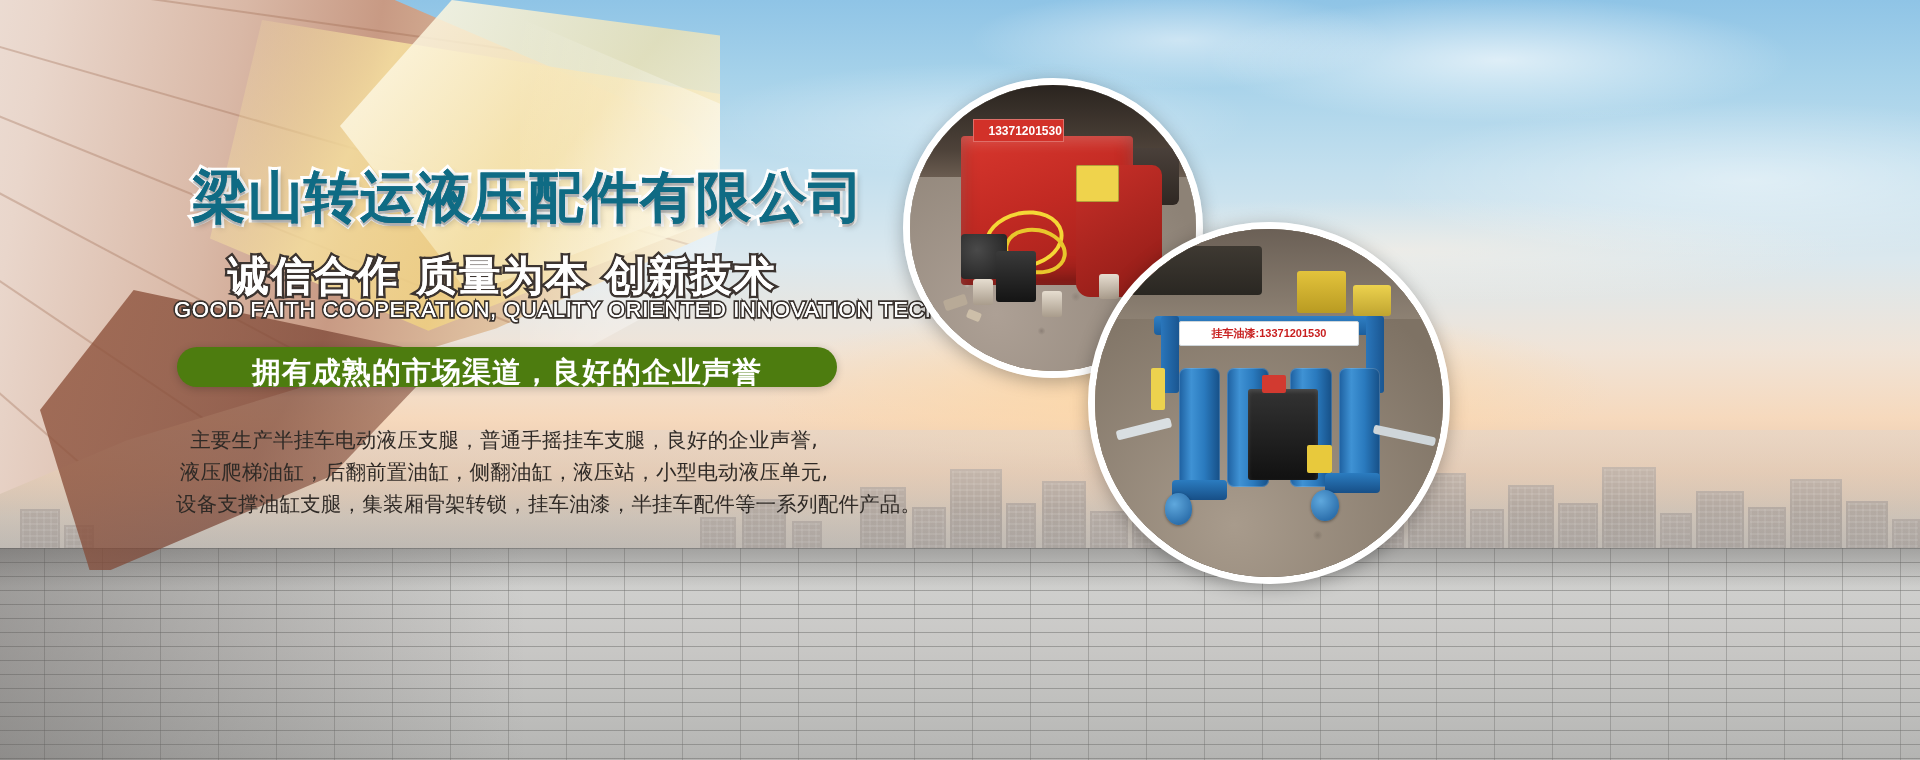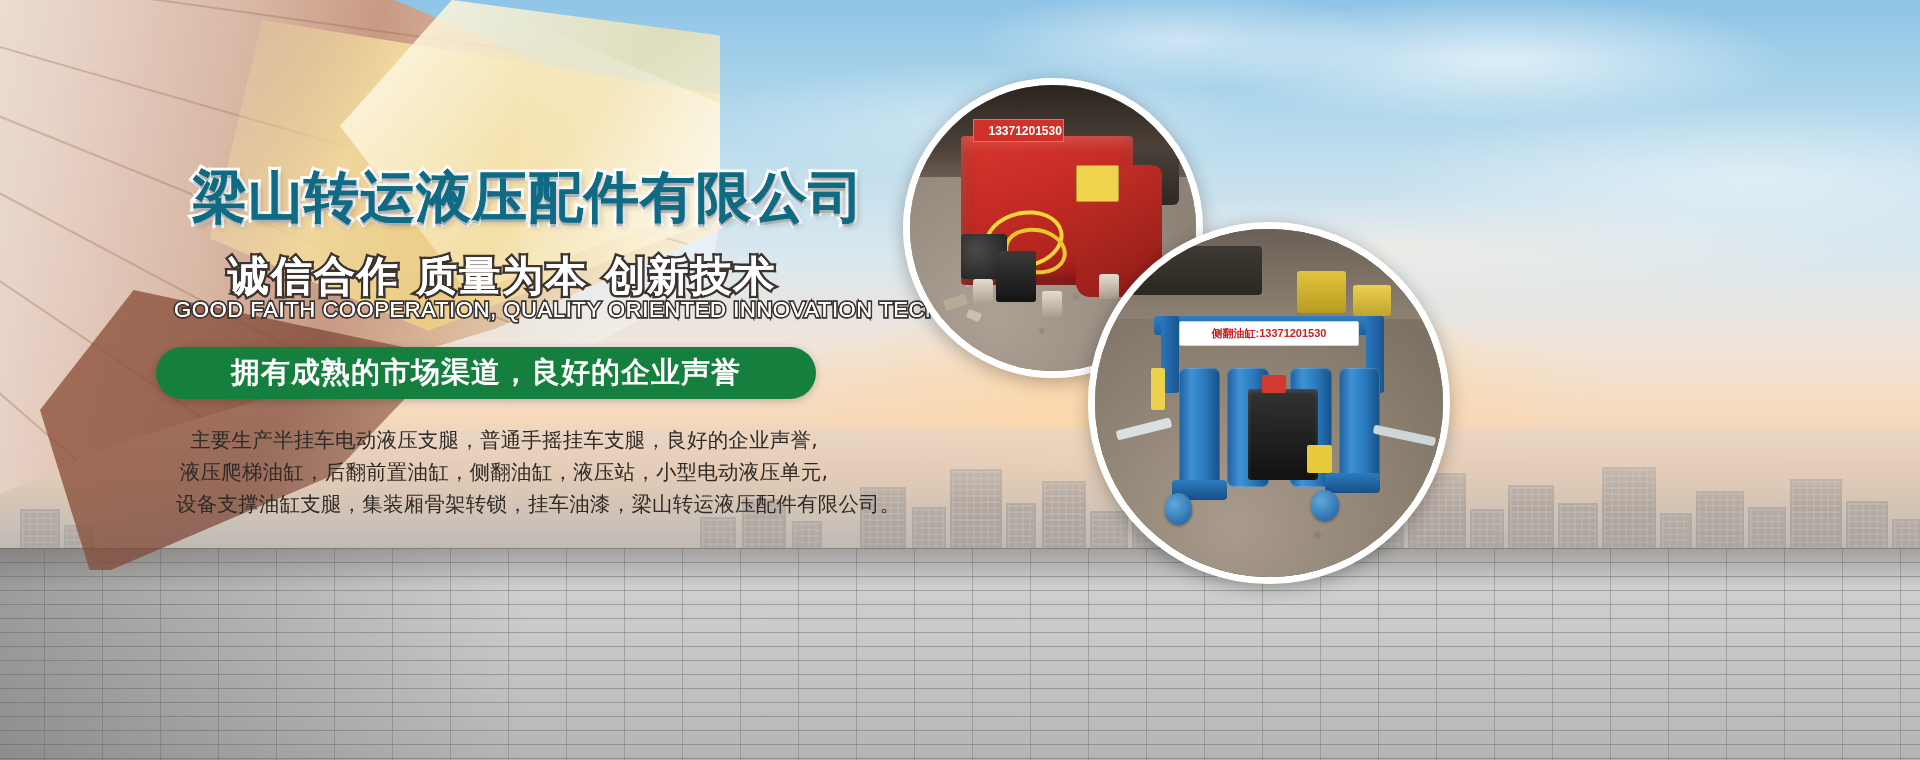--- a/index.html
+++ b/index.html
@@ -177,23 +177,23 @@
   }
   .slogan-en-fill {
     position:absolute; left:174px; top:297px;
     font-size:22px; font-weight:400; letter-spacing:.6px;
     color:#ffffff;
     font-family:"Liberation Sans",sans-serif;
     white-space:nowrap;
   }
 
   .pill {
-    position:absolute; left:156px; top:347px;
-    width:660px; height:52px;
-    background:#15803d;
+    position:absolute; left:177px; top:347px;
+    width:660px; height:40px;
+    background:#4d7c0f;
     border-radius:26px;
     box-shadow:0 2px 8px rgba(0,0,0,.20);
   }
   .pill-text {
     position:absolute; left:0; top:0; width:660px; height:52px;
     display:flex; align-items:center; justify-content:center;
     font-size:29px; font-weight:700; letter-spacing:1px;
     color:#ffffff;
     font-family:"DejaVu Sans","Liberation Sans",sans-serif;
     white-space:nowrap;
@@ -483,21 +483,21 @@
     <div class="slogan-en">GOOD FAITH COOPERATION, QUALITY ORIENTED INNOVATION TECHNOLOGY</div>
     <div class="slogan-en-fill">GOOD FAITH COOPERATION, QUALITY ORIENTED INNOVATION TECHNOLOGY</div>
 
     <div class="pill">
       <div class="pill-text">拥有成熟的市场渠道，良好的企业声誉</div>
     </div>
 
     <div class="desc">
       <div>主要生产半挂车电动液压支腿，普通手摇挂车支腿，良好的企业声誉,</div>
       <div>液压爬梯油缸，后翻前置油缸，侧翻油缸，液压站，小型电动液压单元,</div>
-      <div>设备支撑油缸支腿，集装厢骨架转锁，挂车油漆，梁山转运液压配件有限公司。</div>
+      <div>设备支撑油缸支腿，集装厢骨架转锁，挂车油漆，半挂车配件等一系列配件产品。</div>
     </div>
   </div>
 
   <div class="circ circ-red">
     <div class="ph-red">
       <div class="floor"></div>
       <div class="wall-dark"></div>
       <div class="drum"></div>
       <div class="body"></div>
       <div class="body2"></div>
@@ -518,21 +518,21 @@
   <div class="circ circ-blue">
     <div class="ph-blue">
       <div class="floor"></div>
       <div class="bg-top"></div>
       <div class="bg-junk"></div>
       <div class="bg-yellow"></div>
       <div class="bg-yellow2"></div>
       <div class="frame-top"></div>
       <div class="post-l"></div>
       <div class="post-r"></div>
-      <div class="sign">侧翻油缸:13371201530</div>
+      <div class="sign">挂车油漆:13371201530</div>
       <div class="yellowstrip"></div>
       <div class="cyl cl1"></div>
       <div class="cyl cl2"></div>
       <div class="cyl cl3"></div>
       <div class="cyl cl4"></div>
       <div class="box"></div>
       <div class="box-red"></div>
       <div class="box-badge"></div>
       <div class="foot ft1"></div>
       <div class="foot ft2"></div>

